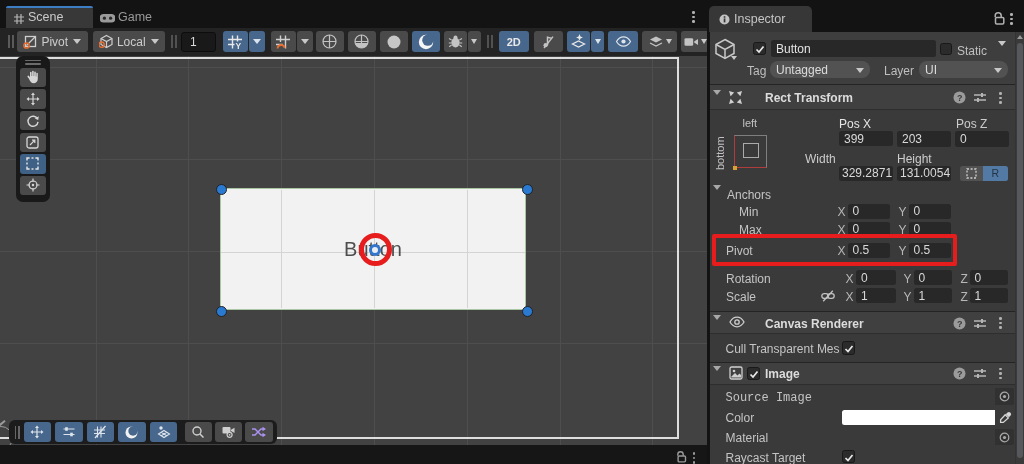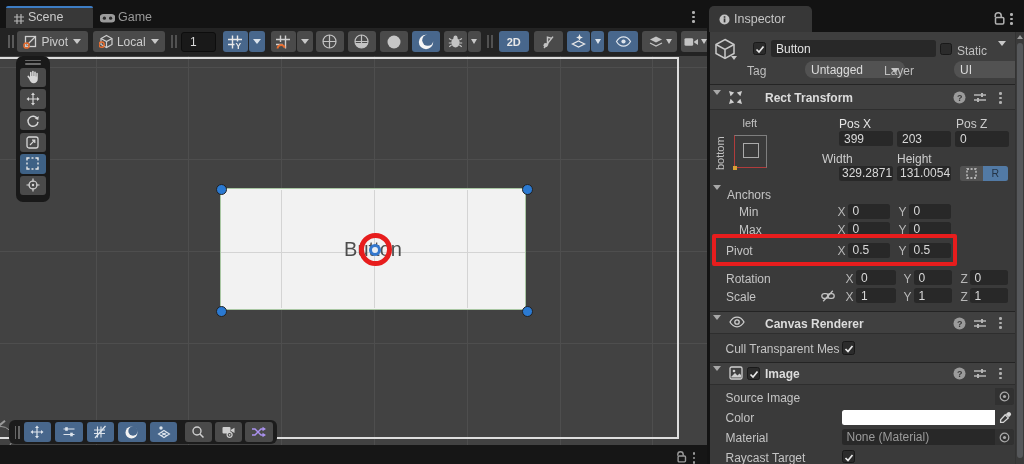--- a/index.html
+++ b/index.html
@@ -1,21 +1,21 @@
 <!DOCTYPE html>
 <html><head><meta charset="utf-8">
 <style>
   html,body{margin:0;padding:0;background:#141414;}
   #root{position:relative;width:1024px;height:464px;background:#131313;overflow:hidden;
     font-family:"Liberation Sans",sans-serif;font-size:12px;color:#c6c6c6;}
   .ab{position:absolute;}
   .btn{position:absolute;background:#4a4a4a;border-radius:3px;display:flex;align-items:center;justify-content:center;}
   .on{background:#48678c;}
   .fld{position:absolute;background:#282828;border-radius:2.5px;color:#d9d9d9;display:flex;align-items:center;padding-left:5px;box-sizing:border-box;font-size:12px;}
-  .dd{position:absolute;background:#525252;border-radius:8px;color:#dcdcdc;display:flex;align-items:center;padding-left:6px;box-sizing:border-box;font-size:12px;margin-left:35px;}
+  .dd{position:absolute;background:#525252;border-radius:8px;color:#dcdcdc;display:flex;align-items:center;padding-left:6px;box-sizing:border-box;font-size:12px;}
   .lbl{position:absolute;color:#c4c4c4;font-size:12px;white-space:nowrap;}
   .tri{width:0;height:0;border-left:4px solid transparent;border-right:4px solid transparent;border-top:5px solid #c8c8c8;}
   .kebab{position:absolute;width:3px;}
   .kebab i{display:block;width:2.6px;height:2.6px;border-radius:50%;background:#b1b1b1;margin-bottom:2.1px;}
   .chk{position:absolute;width:13px;height:13px;background:#2b2b2b;border:1px solid #191919;border-radius:2.5px;box-sizing:border-box;}
   .chk svg{position:absolute;left:0.5px;top:1px;}
   .vline{position:absolute;width:1px;background:#4e4e4e;}
   .hline{position:absolute;height:1px;background:#4e4e4e;}
 </style></head>
 <body>
@@ -420,21 +420,21 @@
 <div class="lbl" style="left:711px;top:133px;font-size:11px;color:#c2c2c2;transform:rotate(-90deg);transform-origin:0 0;position:absolute;top:170px;left:714px;">bottom</div>
 <div class="ab" style="left:734px;top:134.5px;width:33px;height:33px;border-top:1px solid #7e7e7e;border-right:1px solid #7e7e7e;border-left:1.4px solid #b13c3c;border-bottom:1.4px solid #b13c3c;box-sizing:border-box;"></div>
 <div class="ab" style="left:742.5px;top:143px;width:16px;height:15px;border:1.5px solid #aaa;box-sizing:border-box;"></div>
 <div class="ab" style="left:732.5px;top:165.5px;width:4px;height:4px;background:#d9a035;"></div>
 <div class="lbl" style="left:839px;top:116.5px;color:#e5e5e5;">Pos X</div>
 <div class="lbl" style="left:897px;top:132px;color:#cccccc;">Pos Y</div>
 <div class="lbl" style="left:956px;top:116.5px;color:#cccccc;">Pos Z</div>
 <div class="fld" style="left:839px;top:131px;width:54px;height:15px;">399</div>
 <div class="fld" style="left:897px;top:131px;width:54px;height:15.5px;">203</div>
 <div class="fld" style="left:955px;top:131px;width:54px;height:15.5px;">0</div>
-<div class="lbl" style="left:822px;top:151.5px;color:#cccccc;">Width</div>
+<div class="lbl" style="left:805px;top:151.5px;color:#cccccc;">Width</div>
 <div class="lbl" style="left:897px;top:151.5px;color:#cccccc;">Height</div>
 <div class="fld" style="left:839px;top:165.5px;width:54px;height:15.5px;padding-left:3px;">329.2871</div>
 <div class="fld" style="left:897px;top:165.5px;width:54px;height:15.5px;padding-left:3px;">131.0054</div>
 <div class="ab" style="left:959.5px;top:165.5px;width:23px;height:15.5px;background:#525252;border-radius:2.5px 0 0 2.5px;">
       <svg style="position:absolute;left:6px;top:2.5px;" width="11" height="11" viewBox="0 0 11 11">
         <g stroke="#cfcfcf" stroke-width="1.3" stroke-dasharray="2 1.6" fill="none">
           <rect x="1" y="1" width="9" height="9"></rect>
         </g>
       </svg>
     </div>
@@ -532,35 +532,34 @@
       </g>
       <rect x="8" y="2" width="2" height="4" fill="#b5b5b5"></rect>
       <rect x="4" y="7" width="2" height="4" fill="#b5b5b5"></rect>
     </svg>
 <div class="kebab" style="left:999px;top:367.5px;">
       <i></i>
       <i></i>
       <i></i>
     </div>
 
-<div class="lbl" style="left:725.5px;top:390.5px;">Source Image</div>
+<div class="lbl" style="left:725.5px;top:390.5px;font-family:Liberation Mono, monospace;">Source Image</div>
 <div class="ab" style="left:994.5px;top:388px;width:19px;height:16.5px;background:#313131;border-radius:0 2.5px 2.5px 0;">
       <svg style="position:absolute;left:4px;top:3px;" width="11" height="11" viewBox="0 0 11 11">
         <circle cx="5.5" cy="5.5" r="4.3" fill="none" stroke="#a9a9a9" stroke-width="1.2"></circle>
         <circle cx="5.5" cy="5.5" r="1.6" fill="#a9a9a9"></circle>
       </svg>
     </div>
 <div class="lbl" style="left:725.5px;top:410.5px;">Color</div>
 <div class="ab" style="left:841.5px;top:409.5px;width:153px;height:15.5px;background:#ffffff;border-radius:2.5px 0 0 2.5px;"></div>
 <svg class="ab" style="left:999px;top:410px;" width="13" height="14" viewBox="0 0 13 14">
       <path d="M8.5 2.5 a2.2 2.2 0 0 1 3.1 3.1 L9.9 7.3 6.8 4.2 Z" fill="#d6d6d6"></path>
       <path d="M6.2 4.8 L9.3 7.9 4.3 12.4 H1.6 V9.8 Z" fill="none" stroke="#d6d6d6" stroke-width="1.3"></path>
     </svg>
 <div class="lbl" style="left:725.5px;top:430.5px;">Material</div>
-<div class="fld" style="left:841.5px;top:428.5px;width:153px;height:16px;border-radius:2.5px 0 0 2.5px;color:#9b9b9b;">None (Material)</div>
 <div class="ab" style="left:994.5px;top:428.5px;width:19px;height:16px;background:#313131;border-radius:0 2.5px 2.5px 0;">
       <svg style="position:absolute;left:4px;top:3px;" width="11" height="11" viewBox="0 0 11 11">
         <circle cx="5.5" cy="5.5" r="4.3" fill="none" stroke="#a9a9a9" stroke-width="1.2"></circle>
         <circle cx="5.5" cy="5.5" r="1.6" fill="#a9a9a9"></circle>
       </svg>
     </div>
 <div class="lbl" style="left:725.5px;top:450.5px;">Raycast Target</div>
 <div class="chk" style="left:841.5px;top:449.5px;width:13.5px;height:13.5px;">
       <svg width="12" height="12" viewBox="0 0 12 11">
         <path d="M2.5 5.5 L5 8 L9.5 2.5" fill="none" stroke="#e8e8e8" stroke-width="1.7"></path>

